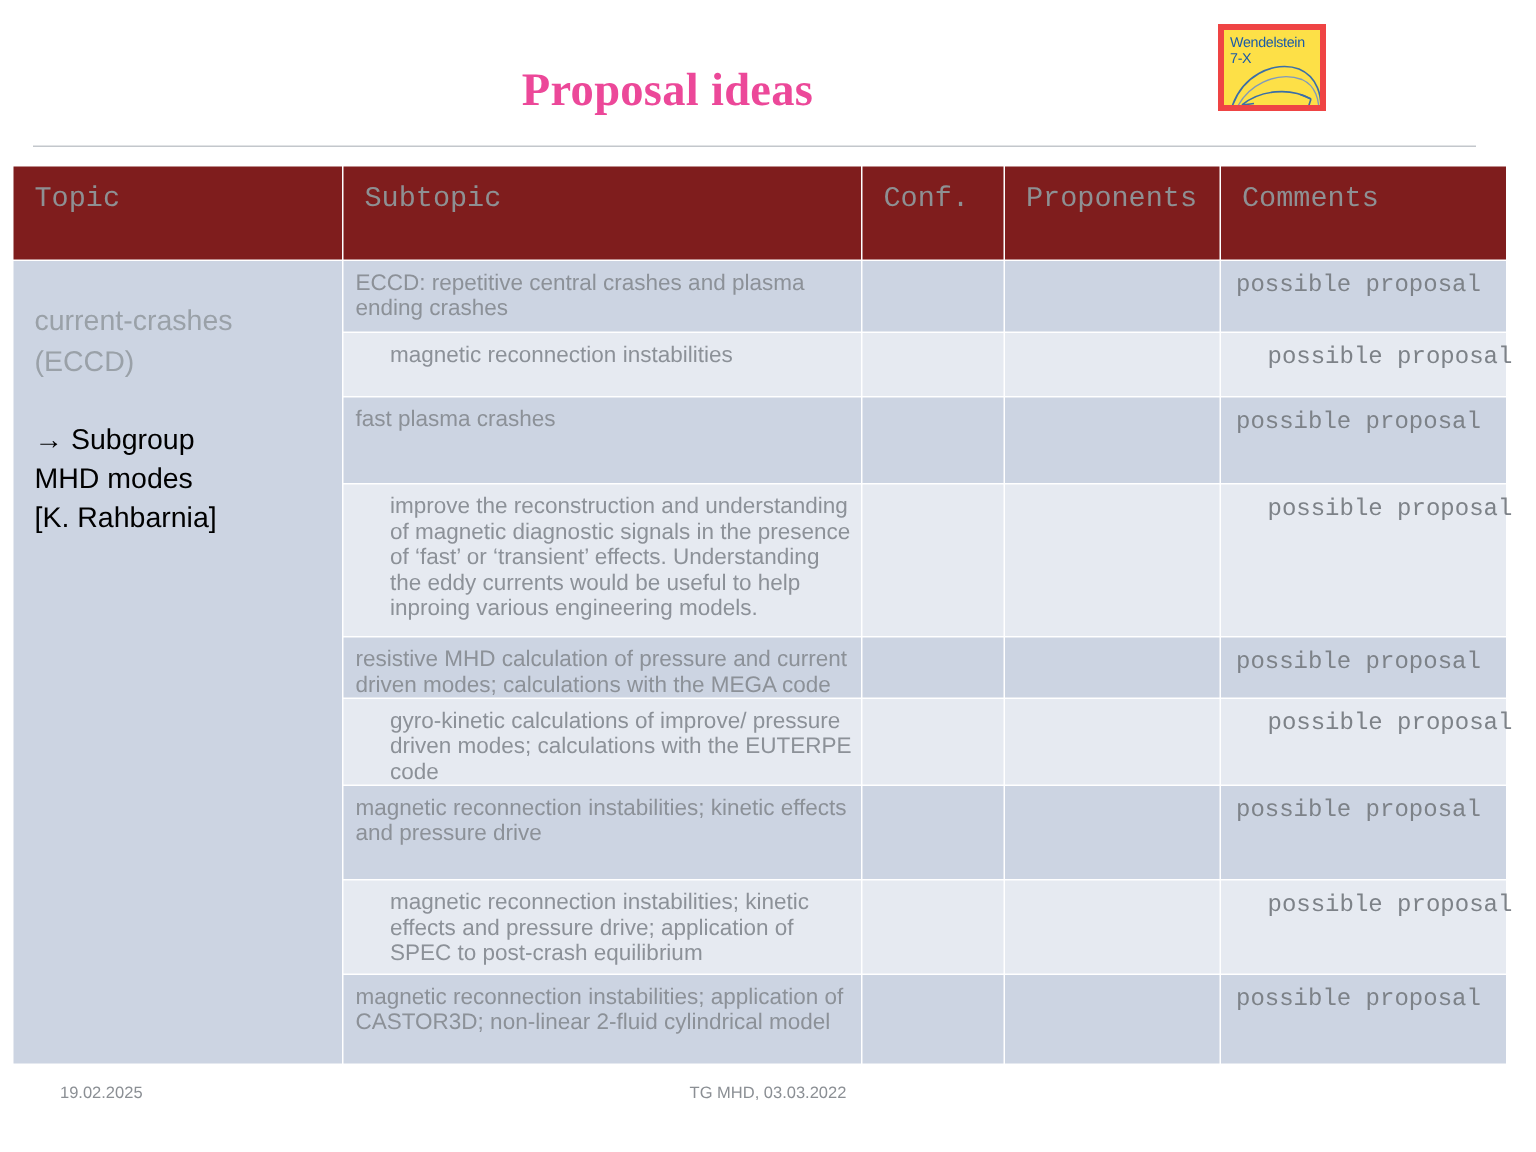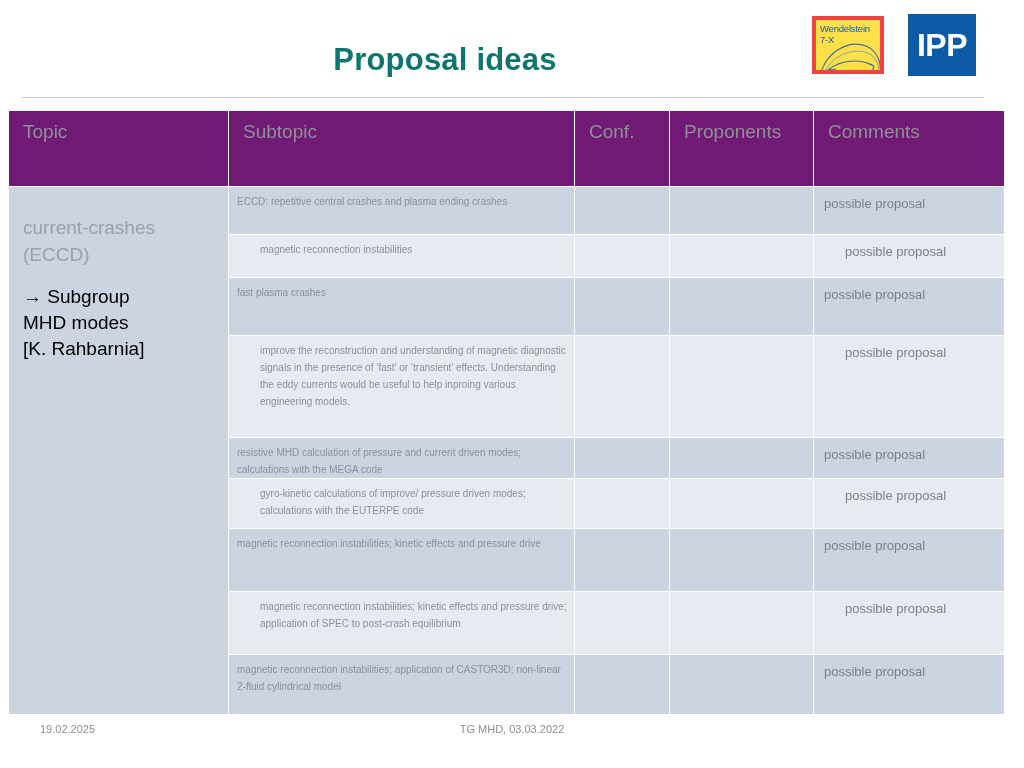--- a/index.html
+++ b/index.html
@@ -68,22 +68,22 @@
 
   
   .slide-title {
     position: absolute;
     left: 0;
     top: 42px;
     width: 890px;
     text-align: center;
     font-size: 31px;
     font-weight: bold;
-    color: #0f766e;
-    font-family: Liberation Sans, sans-serif;
+    color: #ec4899;
+    font-family: Liberation Serif, serif;
     letter-spacing: 0.2px;
   }
 
   .title-rule {
     position: absolute;
     left: 22px;
     top: 97px;
     width: 962px;
     height: 1px;
     background: #c3c7cc;
@@ -99,64 +99,64 @@
     border-spacing: 1px;
     table-layout: fixed;
     background: #ffffff;
   }
   .tbl th, .tbl td {
     padding: 0;
     vertical-align: top;
     box-sizing: border-box;
   }
   .tbl thead th {
-    background: #701a75;
-    height: 75px;
+    background: #7f1d1d;
+    height: 62px;
     vertical-align: top;
     text-align: left;
     padding: 10px 0 0 14px;
     color: #8e9093;
     font-size: 19px;
     font-weight: normal;
-    font-family: Liberation Sans, sans-serif;
+    font-family: Liberation Mono, monospace;
   }
 
   td.topic-cell {
     background: #ccd4e2;
     padding: 27px 0 0 14px;
   }
   .topic-main {
     color: #9aa1a8;
     font-size: 19px;
     line-height: 27px;
     font-family: "Liberation Sans", sans-serif;
   }
   .topic-sub {
     color: #000000;
     font-size: 19px;
     line-height: 26px;
-    margin-top: 16px;
+    margin-top: 26px;
     font-family: "Liberation Sans", sans-serif;
   }
 
   td.sub-cell {
     padding: 6px 6px 0 8px;
     color: #8c9198;
-    font-size: 10px;
+    font-size: 15px;
     line-height: 17px;
     font-family: "Liberation Sans", sans-serif;
   }
   td.conf-cell, td.prop-cell { }
 
   td.comment-cell {
     padding: 5px 0 0 10px;
     color: #7d8288;
-    font-size: 13px;
+    font-size: 16px;
     line-height: 23px;
-    font-family: Liberation Sans, sans-serif;
+    font-family: Liberation Mono, monospace;
     white-space: nowrap;
   }
 
   tr.row-a td { background: #ccd4e2; }
   tr.row-b td { background: #e6eaf1; padding-left: 31px; }
 
   
   .footer-left {
     position: absolute;
     left: 40px;
@@ -182,23 +182,20 @@
 <div class="logo-bar">
   <div class="logo-w7x">
     <div class="w7x-text"><span>Wendelstein</span><br><span>7-X</span></div>
     <svg width="72" height="42" viewBox="0 0 72 42">
       <path d="M4 40 C10 14, 34 4, 50 10 C62 15, 66 28, 64 40" fill="none" stroke="#3a6ea8" stroke-width="1.1"></path>
       <path d="M7 40 C14 20, 36 11, 52 17 C61 21, 64 31, 63 40" fill="none" stroke="#7f99bd" stroke-width="0.9"></path>
       <path d="M12 34 C24 24, 44 22, 58 30" fill="none" stroke="#3a6ea8" stroke-width="1.1"></path>
       <path d="M12 34 l8 -1 M12 34 l5 5" fill="none" stroke="#3a6ea8" stroke-width="1.1"></path>
       <path d="M58 30 l-7 -3 M58 30 l-2 6" fill="none" stroke="#3a6ea8" stroke-width="1.1"></path>
     </svg>
-  </div>
-  <div class="logo-ipp">
-    <div class="ipp-text">IPP</div>
   </div>
 </div>
 
 <div class="slide-title">Proposal ideas</div>
 <div class="title-rule"></div>
 
 <table class="tbl">
   <colgroup>
     <col style="width:219px">
     <col style="width:345px">

